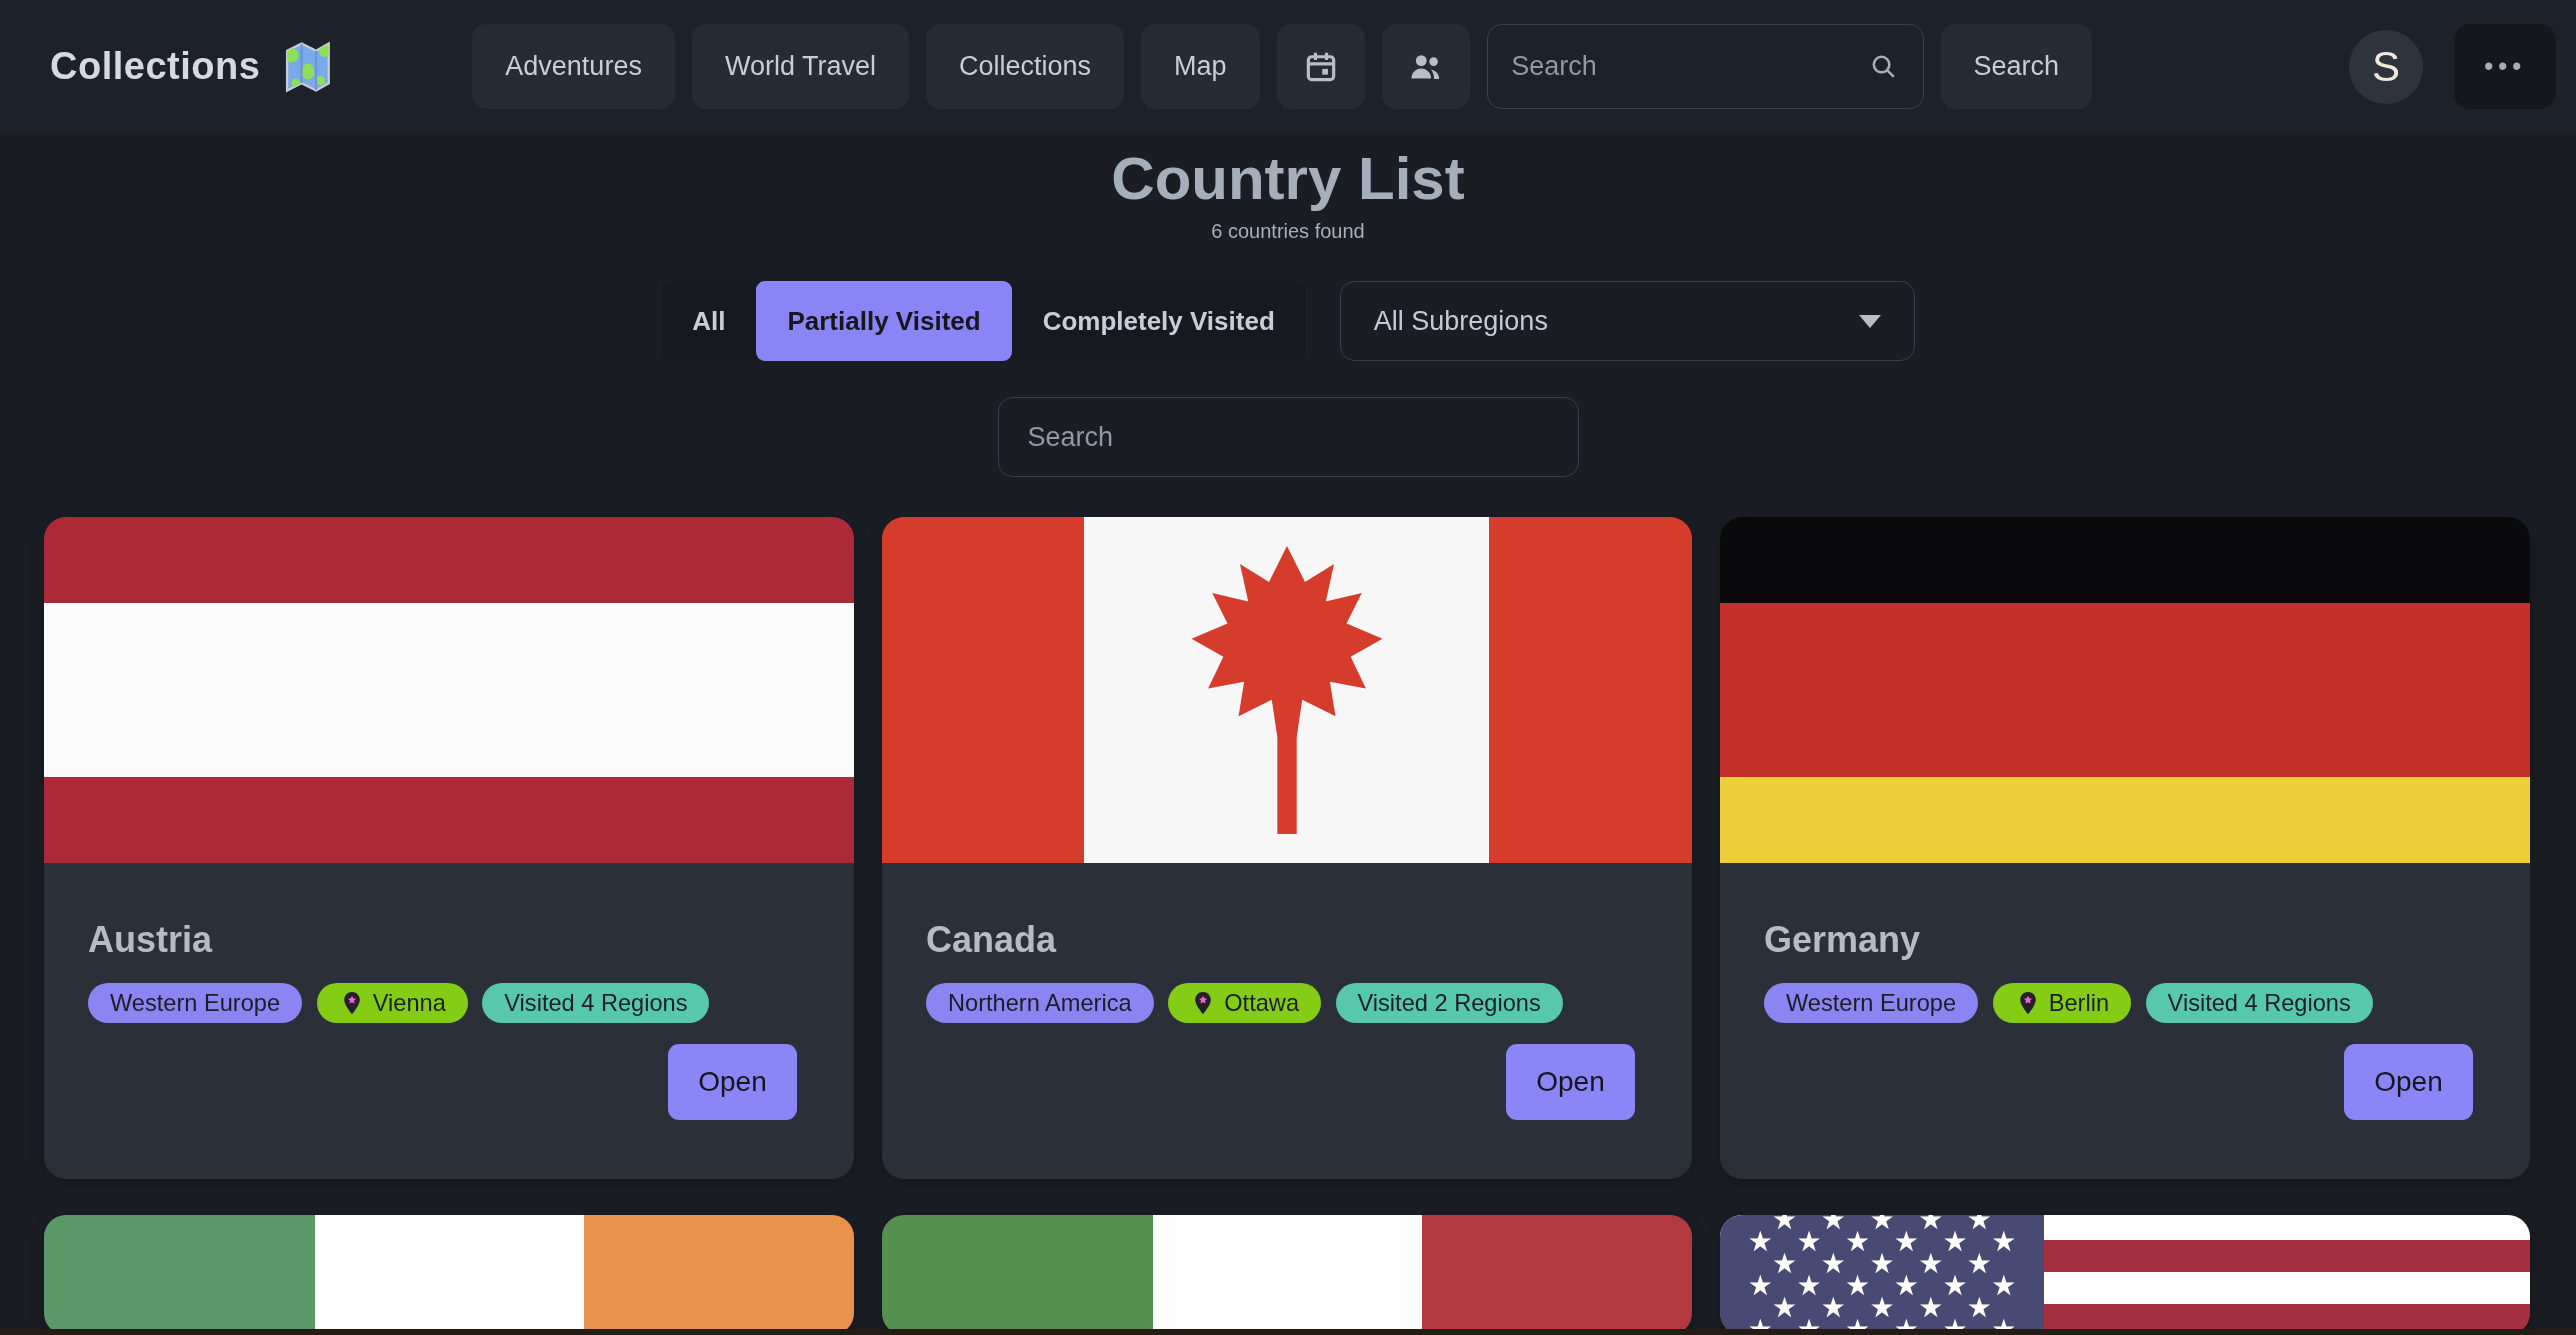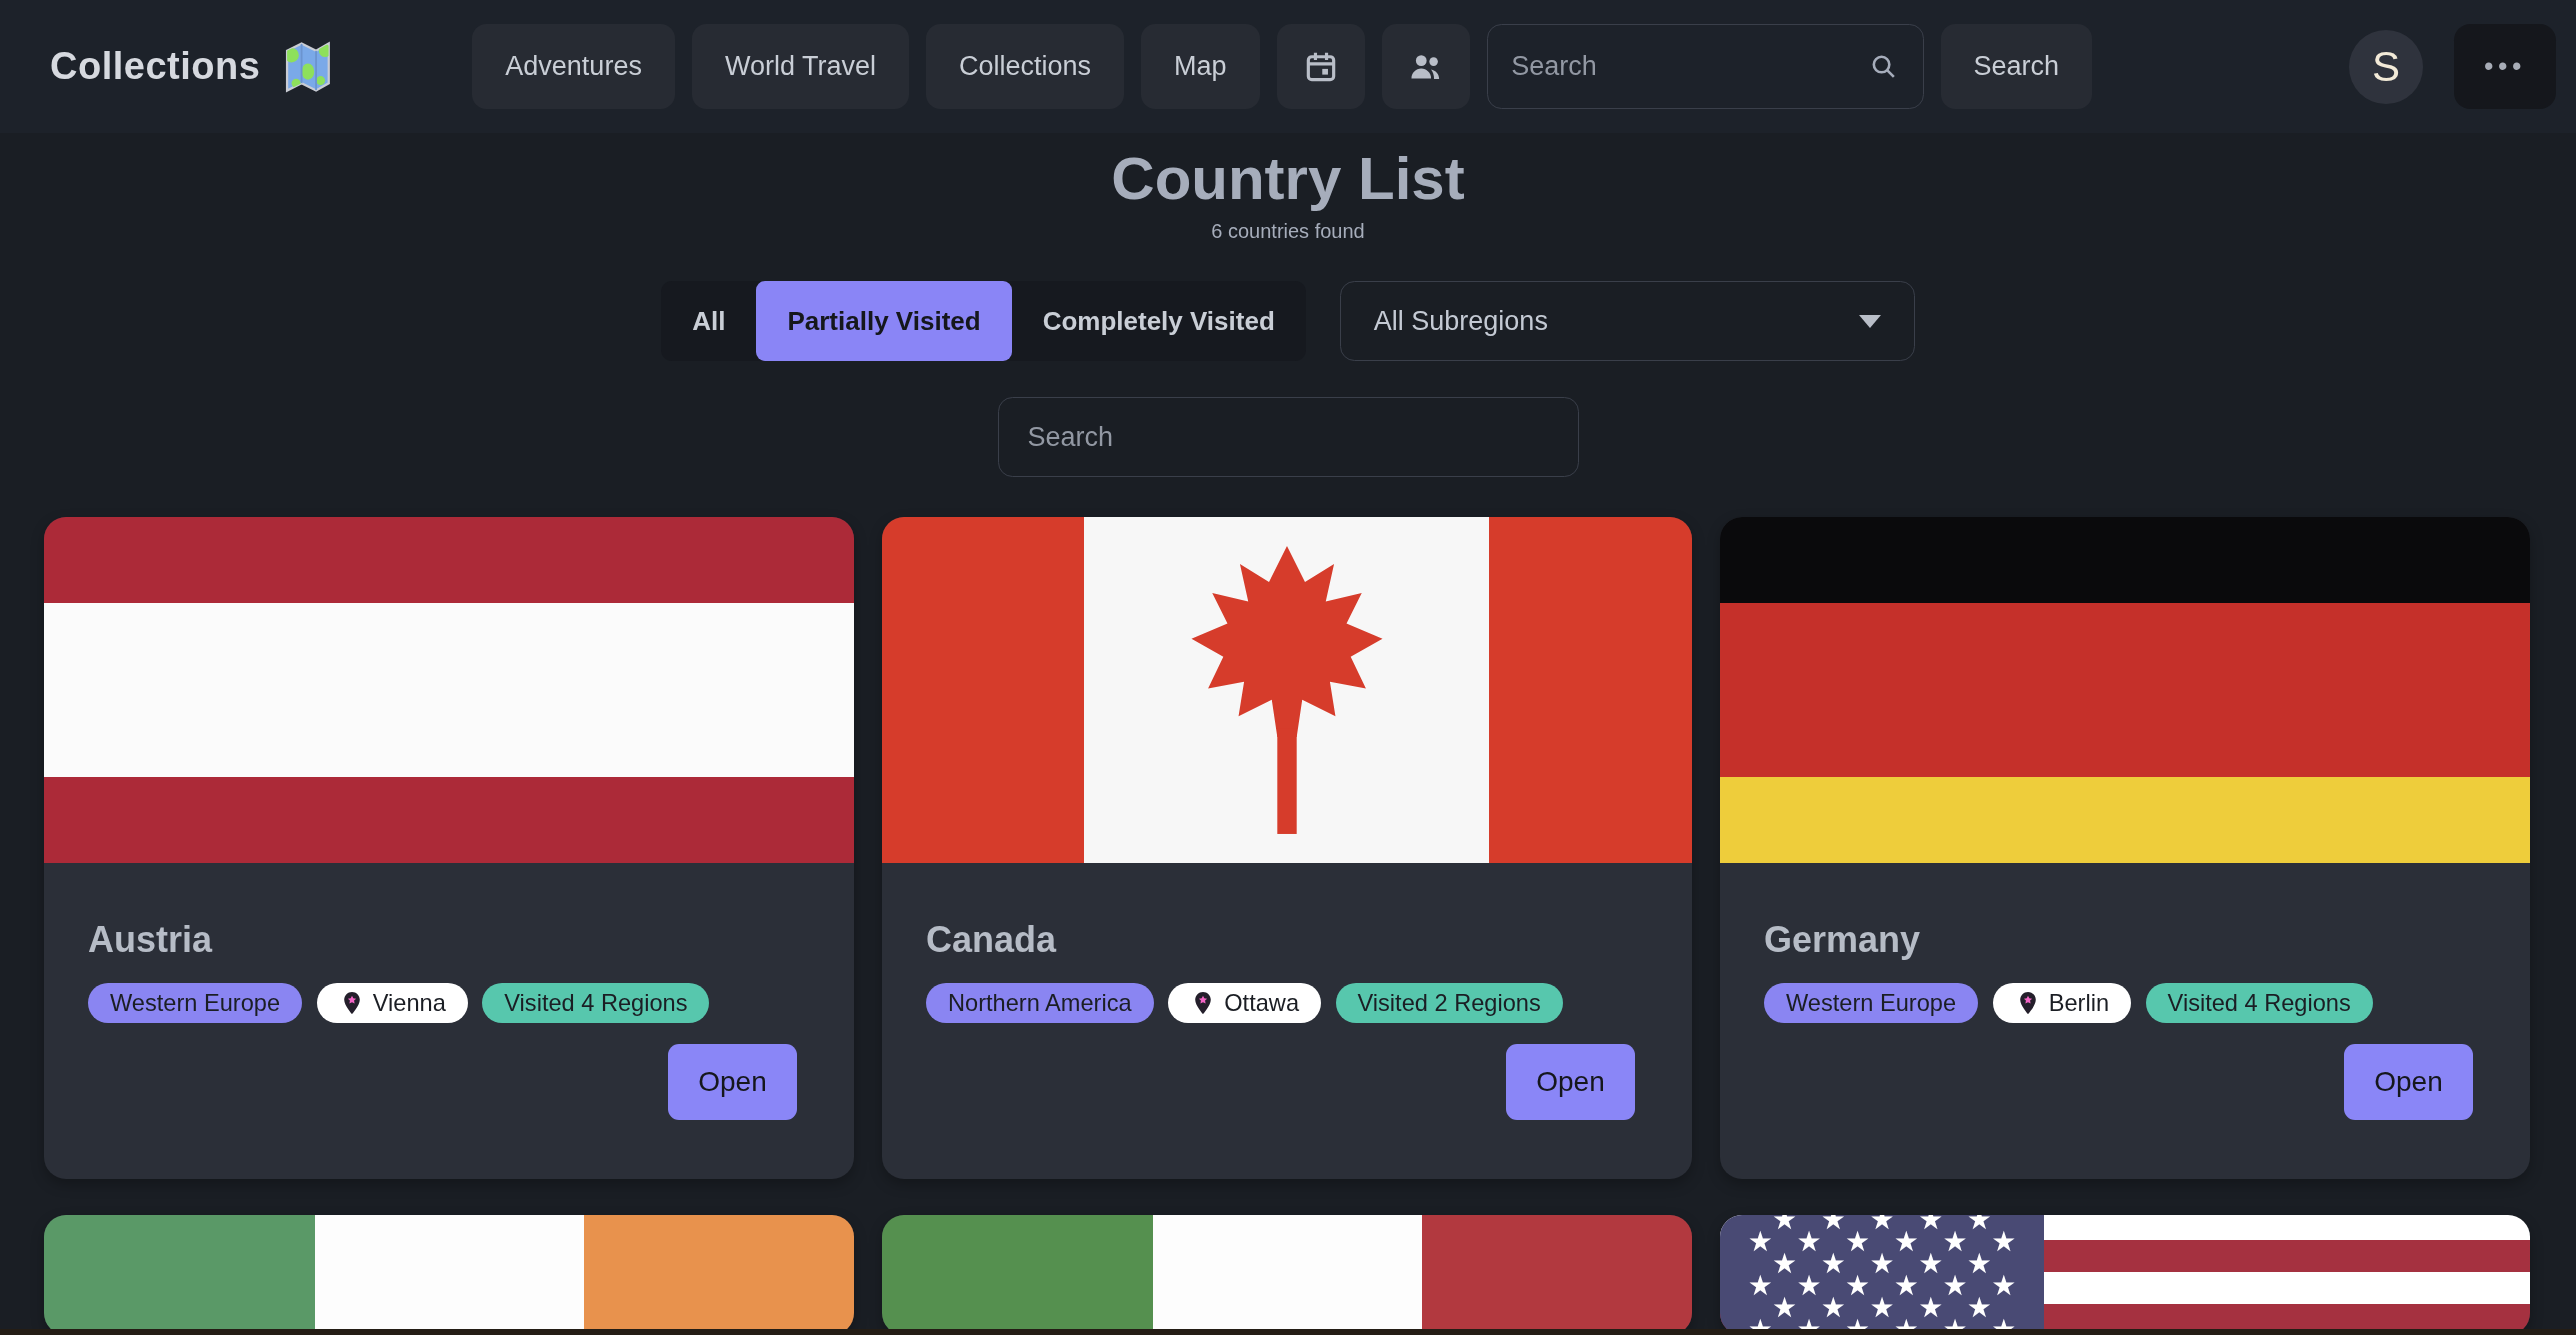--- a/index.html
+++ b/index.html
@@ -122,21 +122,21 @@
 
   .card-body { padding: 56px 44px 0; }
   .country-name { font-size: 36px; font-weight: bold; color: #b6bcc6; }
   .badges { display: flex; gap: 14.5px; margin-top: 22px; }
   .badge {
     height: 40px; border-radius: 20px; padding: 0 22px;
     display: flex; align-items: center; gap: 8.2px;
     font-size: 23.6px; color: #1b1e24; white-space: nowrap;
   }
   .badge-region  { background: #8a85f2; }
-  .badge-capital { background: #ffffff; }
+  .badge-capital { background: #84cc16; }
   .badge-visited { background: #57c7ad; }
   .badge svg { width: 26px; height: 26px; }
 
   .open-btn {
     position: absolute; right: 57px; bottom: 59px;
     width: 129px; height: 76px;
     background: #8a86f7; border: none; border-radius: 11px;
     font-size: 28px; color: #15171c; font-family: inherit; cursor: pointer;
   }
 

